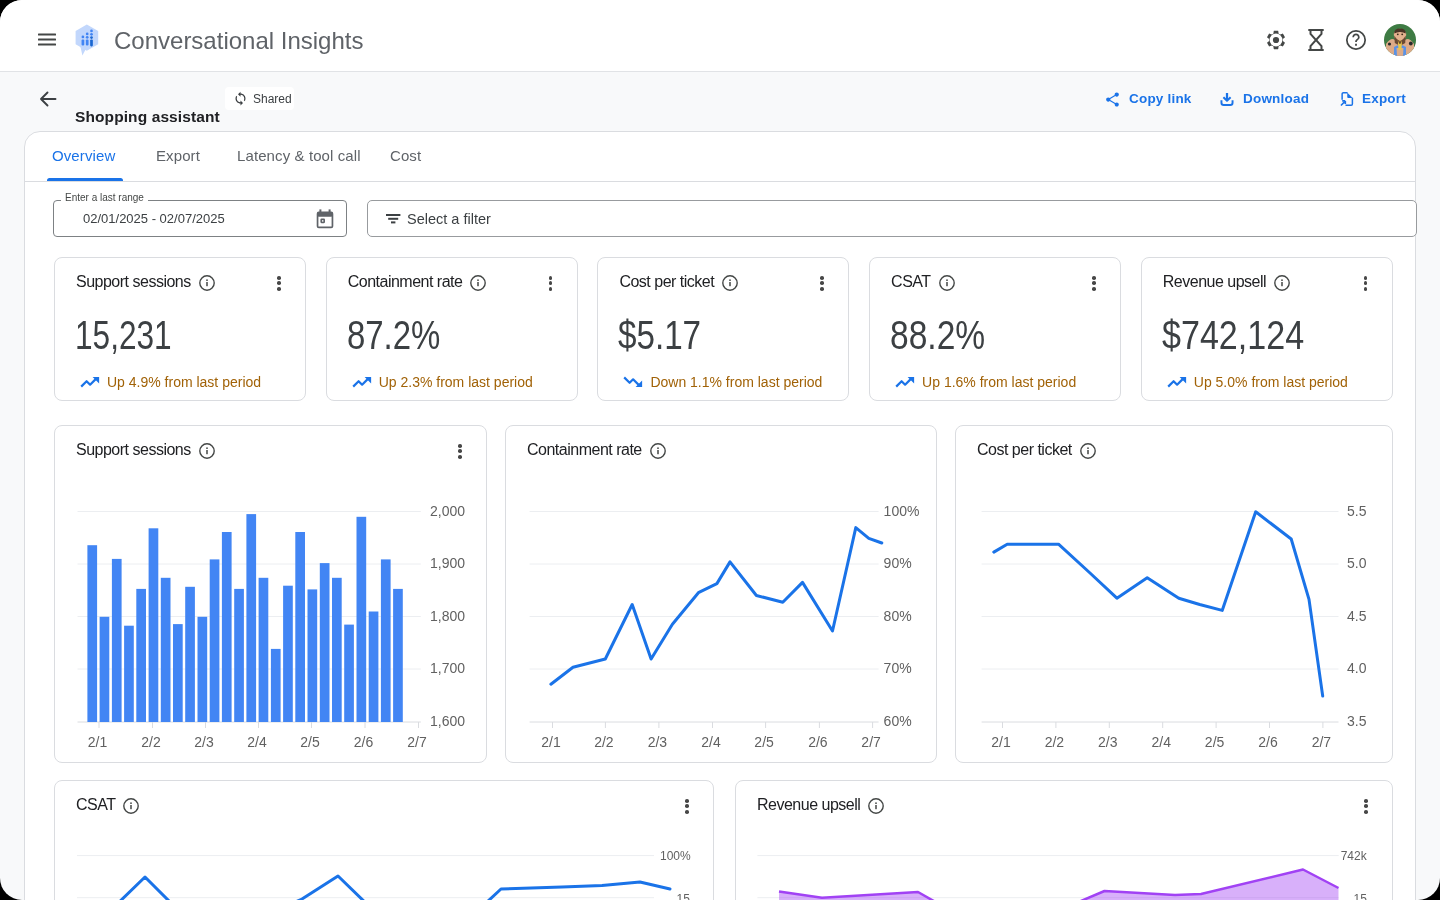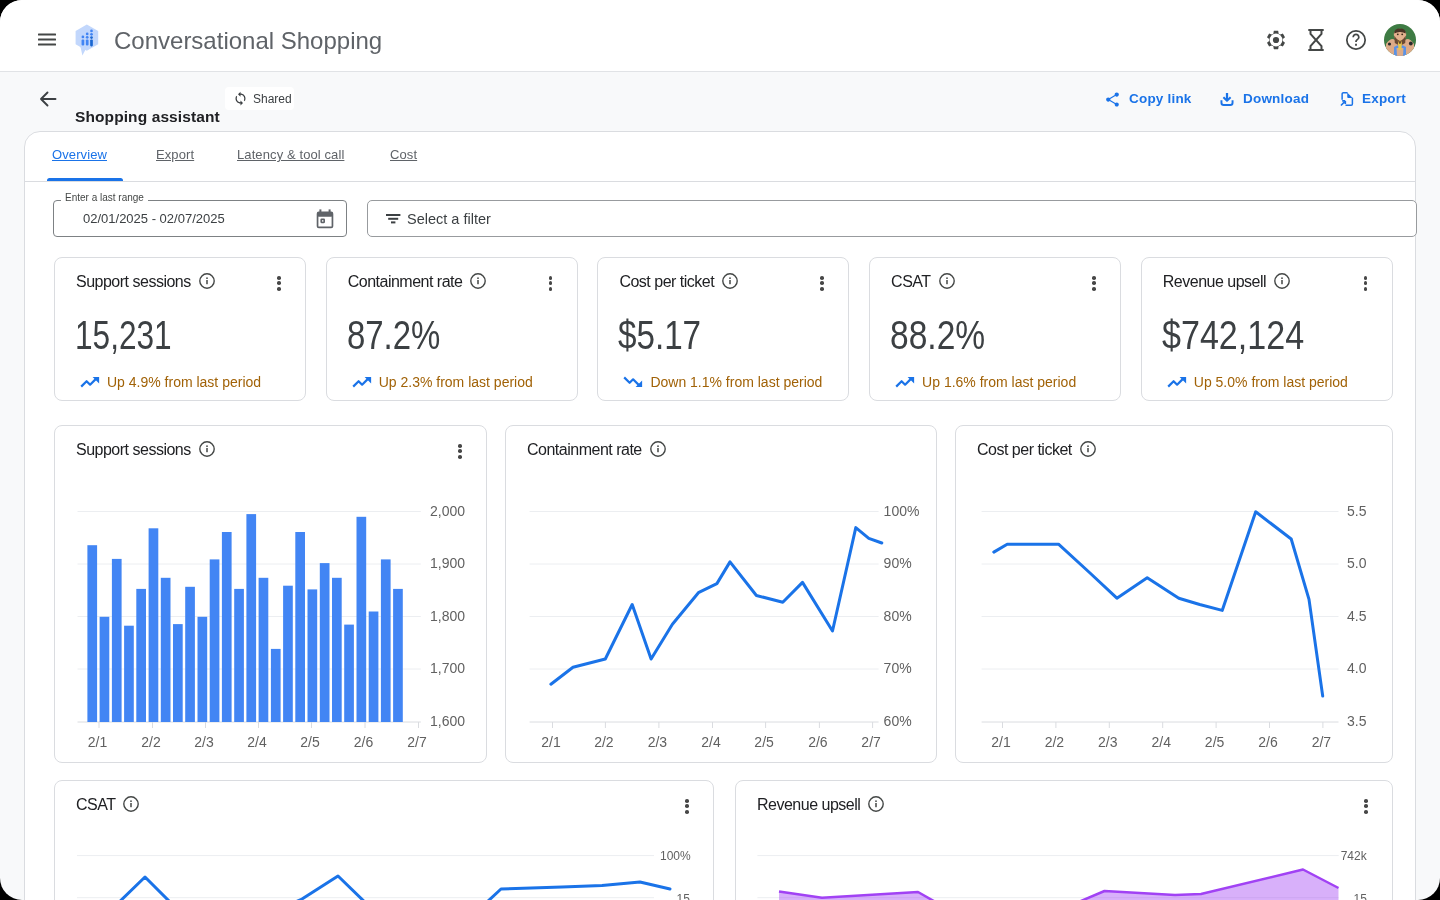--- a/index.html
+++ b/index.html
@@ -21,28 +21,28 @@
 .pagetitle { position:absolute; left:75px; top:89px; font-size:15.5px; font-weight:700; color:#202124; letter-spacing:0.1px;margin-top:19px; }
 .sharedchip { position:absolute; left:225px; top:87px; width:69px; height:23px; background:#fff; border-radius:4px; }
 .sharedchip span { position:absolute; left:28px; top:5px; font-size:12px; color:#3c4043; }
 .actlink { position:absolute; top:91px; font-size:13.5px; font-weight:700; color:#1a73e8; letter-spacing:0.2px; }
 
 .bigcard {
   position:absolute; left:24px; top:131px; width:1392px; height:1000px;
   background:#fff; border:1px solid #dadce0; border-radius:16px;
 }
 .tabdiv { position:absolute; left:0; top:49px; width:1390px; height:1px; background:#dadce0; }
-.tab { position:absolute; top:15px; font-size:13px; color:#5f6368; letter-spacing:0.1px;text-decoration:underline; }
+.tab { position:absolute; top:15px; font-size:15px; color:#5f6368; letter-spacing:0.1px; }
 .tab.active { color:#1a73e8; }
 .tabline { position:absolute; left:22px; top:45.5px; width:76px; height:3.5px; background:#1a73e8; border-radius:2.5px 2.5px 0 0; }
 .inputbox { position:absolute; top:68px; height:37px; border:1px solid #7d8184; border-radius:4px; background:#fff; }
 .fieldlabel { position:absolute; left:36px; top:60px; font-size:10px; color:#444746; background:#fff; padding:0 4px; }
 
 .card { position:absolute; background:#fff; border:1px solid #dadce0; border-radius:8px; }
-.cardtitle { position:absolute; left:21px; top:15px; height:18px; display:flex; align-items:flex-start; gap:8px; font-size:16px; color:#202124; letter-spacing:-0.5px; }
+.cardtitle { position:absolute; left:21px; top:15px; height:18px; display:flex; align-items:flex-end; gap:8px; font-size:16px; color:#202124; letter-spacing:-0.5px; }
 .dots { position:absolute; right:24px; top:18px; width:4px; height:16px; }
 .dots i { display:block; width:3.6px; height:3.6px; border-radius:50%; background:#474747; margin:0 0 1.9px 0; }
 .bignum { position:absolute; left:20px; top:54px; font-size:40px; line-height:46px; color:#3c4043; transform-origin:left center; }
 .trend { position:absolute; left:25px; top:114px; height:19px; display:flex; align-items:center; gap:7px; }
 .trend span { font-size:14px; color:#a16207; }
 svg.chart { position:absolute; left:0; top:0; }
 .ylab { font-size:14px; fill:#616161; }
 .ylab2 { font-size:12px; fill:#616161; }
 .xlab { font-size:14px; fill:#616161; text-anchor:middle; }
 </style>
@@ -68,21 +68,21 @@
         <circle cx="12.2" cy="13.3" r="1.35"></circle>
         <rect x="10.85" y="15.4" width="2.7" height="6.2" rx="1.1"></rect>
         <circle cx="16.5" cy="6.9" r="1.35"></circle>
         <circle cx="16.5" cy="10.3" r="1.35"></circle>
       </g>
       <g fill="#1967d2">
         <circle cx="16.5" cy="13.6" r="1.35"></circle>
         <rect x="15.15" y="15.4" width="2.7" height="7.0" rx="1.1"></rect>
       </g>
     </svg>
-    <span class="apptitle">Conversational Shopping</span>
+    <span class="apptitle">Conversational Insights</span>
 
     <svg class="icon" style="left:1265px;top:29px" width="22" height="22" viewBox="0 0 24 24">
       <path fill="#444746" d="M19.43 12.98c.04-.32.07-.64.07-.98s-.03-.66-.07-.98l2.11-1.65c.19-.15.24-.42.12-.64l-2-3.46c-.12-.22-.39-.3-.61-.22l-2.49 1c-.52-.4-1.08-.73-1.69-.98l-.38-2.65C14.46 2.18 14.25 2 14 2h-4c-.25 0-.46.18-.49.42l-.38 2.65c-.61.25-1.17.59-1.69.98l-2.49-1c-.23-.09-.49 0-.61.22l-2 3.46c-.13.22-.07.49.12.64l2.11 1.65c-.04.32-.07.65-.07.98s.03.66.07.98l-2.11 1.65c-.19.15-.24.42-.12.64l2 3.46c.12.22.39.3.61.22l2.49-1c.52.4 1.08.73 1.69.98l.38 2.65c.03.24.24.42.49.42h4c.25 0 .46-.18.49-.42l.38-2.65c.61-.25 1.17-.59 1.69-.98l2.49 1c.23.09.49 0 .61-.22l2-3.46c.12-.22.07-.49-.12-.64l-2.11-1.65z"></path>
       <circle cx="12" cy="12" r="7" fill="#fff"></circle>
       <circle cx="12" cy="12" r="3.4" fill="#444746"></circle>
     </svg>
 
     <svg class="icon" style="left:1307px;top:29px" width="18" height="22" viewBox="0 0 16 20">
       <path d="M1 1 H15 M1 19 H15 M3 1 V4.5 L8 10 L3 15.5 V19 M13 1 V4.5 L8 10 L13 15.5 V19" fill="none" stroke="#444746" stroke-width="1.8"></path>
     </svg>

